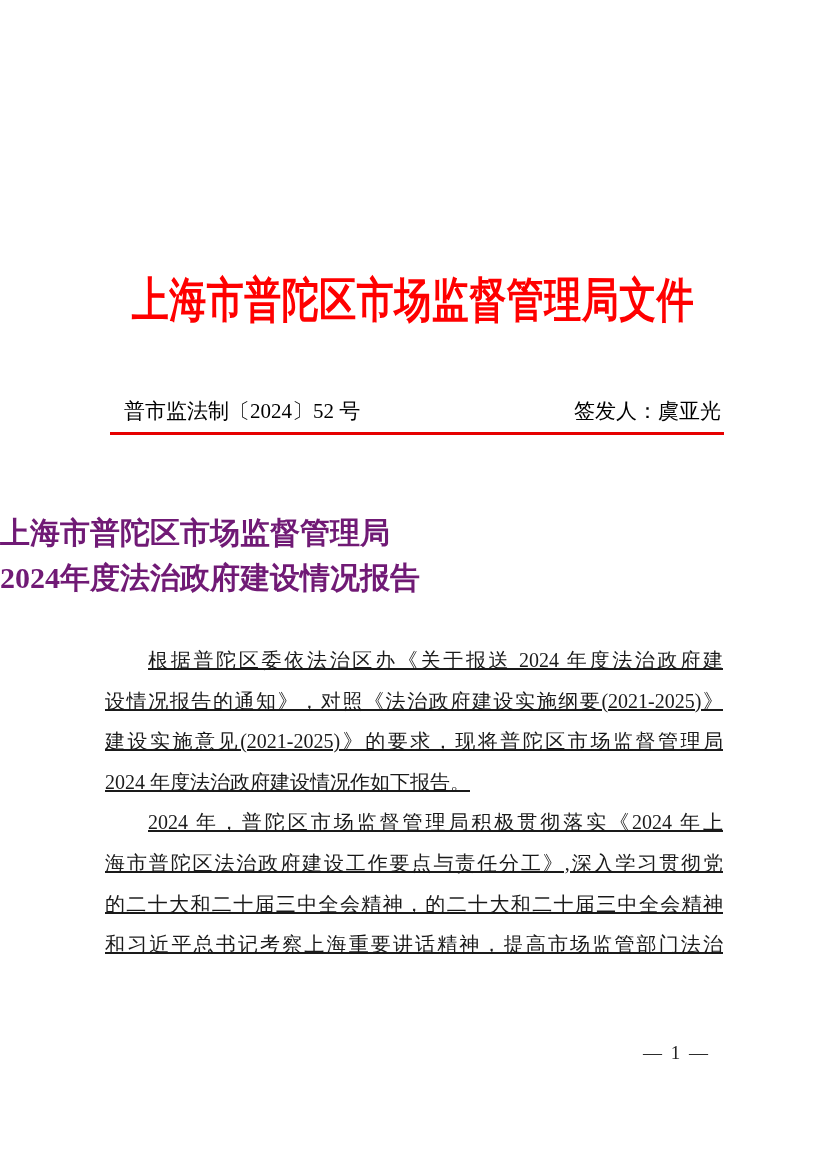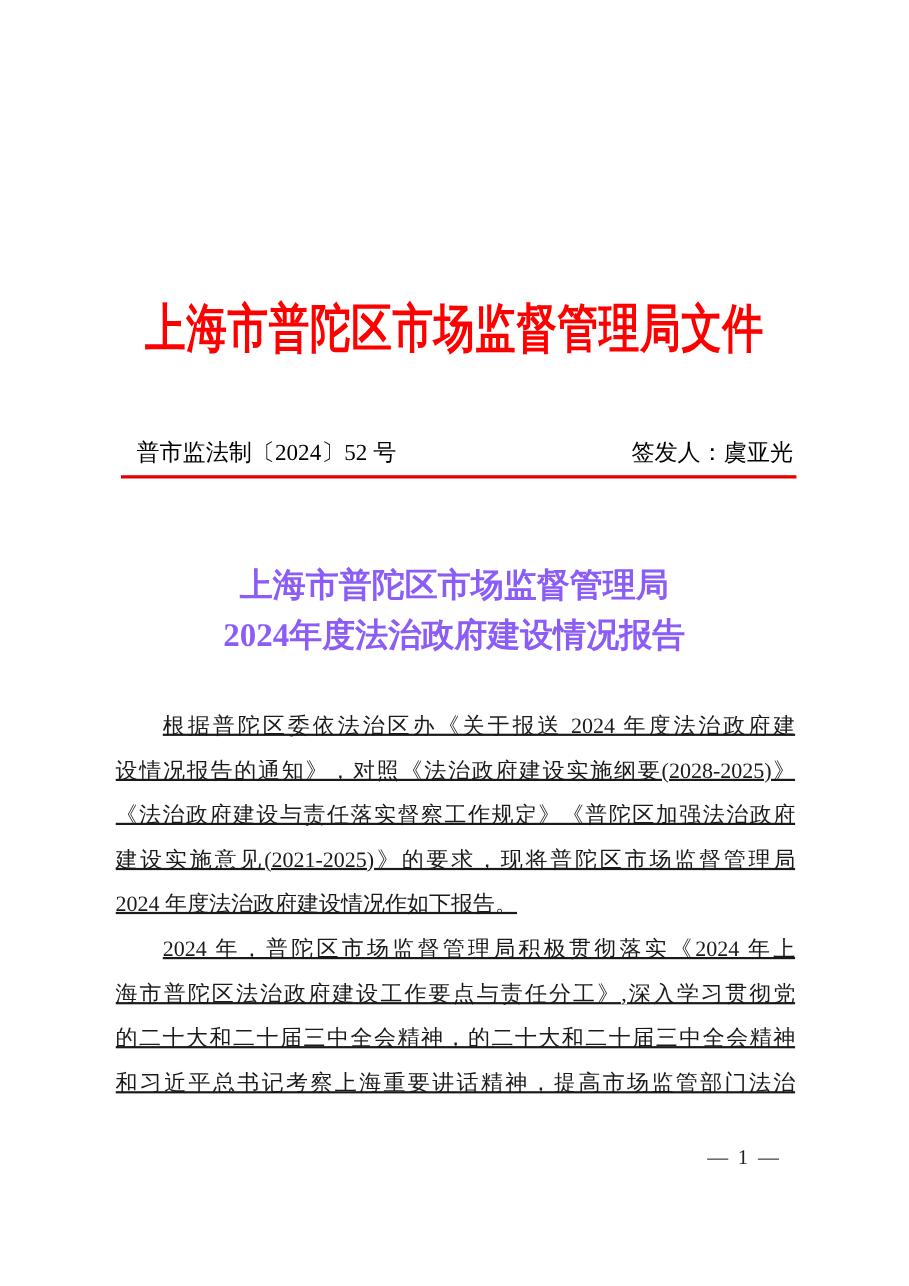--- a/index.html
+++ b/index.html
@@ -53,25 +53,24 @@
     width: 614px;
     height: 3px;
     background: #e60000;
   }
   
   .doc-title {
     position: absolute;
     top: 510px;
     left: 0;
     width: 100%;
-    text-align: center;
     font-size: 30px;
     font-weight: 700;
     line-height: 45px;
-    color: #8b5cf6;
+    color: #701a75;
   }
   
   .body-block {
     position: absolute;
     top: 640px;
     left: 105px;
     width: 618px;
     font-size: 20px;
     color: #1a1a1a;
   }
@@ -115,22 +114,21 @@
 
   <div class="red-rule" style="background: rgb(230, 0, 0);"></div>
 
   <div class="doc-title">
     <div>上海市普陀区市场监督管理局</div>
     <div>2024年度法治政府建设情况报告</div>
   </div>
 
   <div class="body-block">
     <div class="line indent">根据普陀区委依法治区办《关于报送 2024 年度法治政府建</div>
-    <div class="line">设情况报告的通知》，对照《法治政府建设实施纲要(2028-2025)》</div>
-    <div class="line">《法治政府建设与责任落实督察工作规定》《普陀区加强法治政府</div>
+    <div class="line">设情况报告的通知》，对照《法治政府建设实施纲要(2021-2025)》</div>
     <div class="line">建设实施意见(2021-2025)》的要求，现将普陀区市场监督管理局</div>
     <div class="line para-end">2024 年度法治政府建设情况作如下报告。</div>
     <div class="line indent">2024 年，普陀区市场监督管理局积极贯彻落实《2024 年上</div>
     <div class="line">海市普陀区法治政府建设工作要点与责任分工》,深入学习贯彻党</div>
     <div class="line">的二十大和二十届三中全会精神，的二十大和二十届三中全会精神</div>
     <div class="line">和习近平总书记考察上海重要讲话精神，提高市场监管部门法治</div>
   </div>
 
   <div class="page-number">— 1 —</div>
 

